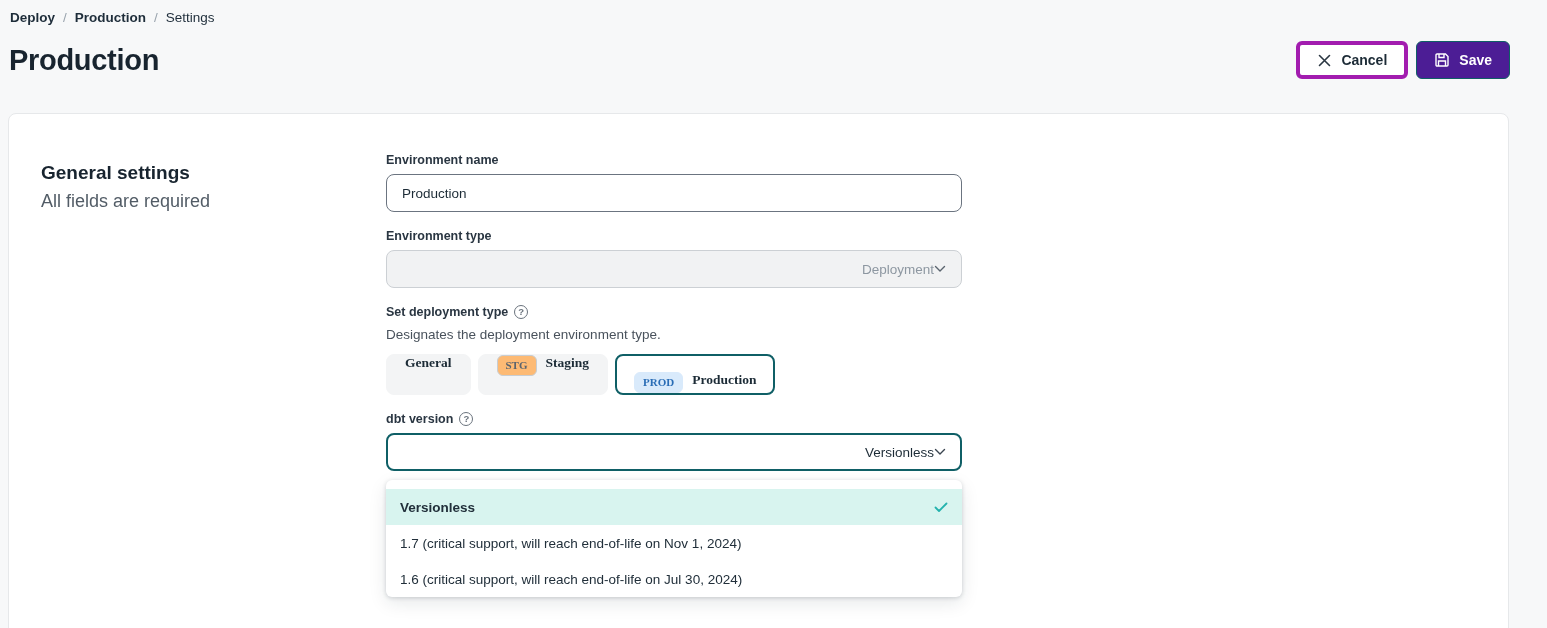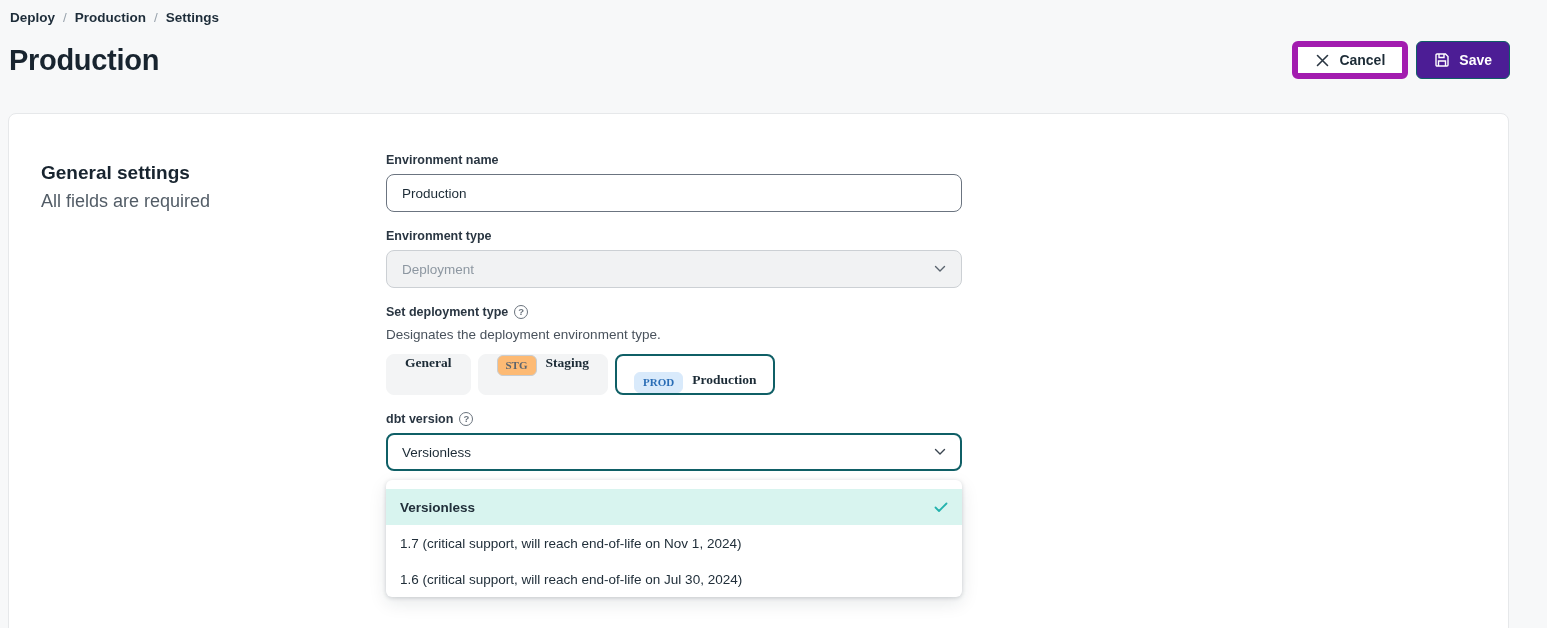--- a/index.html
+++ b/index.html
@@ -13,21 +13,21 @@
 
   
   .breadcrumb {
     padding: 10px 0 0 10px;
     font-size: 13.5px;
     display: flex;
     align-items: center;
     gap: 8px;
   }
   .crumb { font-weight: 600; color: #1e2d3a; cursor: pointer; }
-  .crumb.current { font-weight: 700; }
+  .crumb.current { font-weight: 400; }
   .crumb-sep { color: #9aa4ae; font-weight: 400; }
 
   
   .header-row {
     display: flex;
     justify-content: space-between;
     align-items: center;
     padding: 16px 37px 0 9px;
   }
   .page-title { font-size: 29px; font-weight: 700; color: #18242f; letter-spacing: -0.3px; }
@@ -37,21 +37,21 @@
     display: inline-flex;
     align-items: center;
     gap: 9px;
     padding: 0 17px;
     border-radius: 6px;
     font-size: 14px;
     font-weight: 600;
     cursor: pointer;
     font-family: inherit;
   }
-  .btn-secondary { background: #ffffff; border: 6px solid #a21caf; color: #1c2b36; }
+  .btn-secondary { background: #ffffff; border: 4px solid #a21caf; color: #1c2b36; }
   .btn-primary   { background: #4c1d95; border: 1px solid #0f5f66; color: #ffffff; }
   .btn svg { display: block; }
 
   
   .card {
     position: absolute;
     left: 8px;
     right: 38px;
     top: 113px;
     height: 620px;
@@ -103,21 +103,21 @@
 
   .select {
     margin-top: 7px;
     width: 100%;
     height: 38px;
     border-radius: 8px;
     padding: 0 15px;
     font-size: 13.5px;
     display: flex;
     align-items: center;
-    justify-content: space-between;
+    justify-content: flex-end;
     cursor: pointer;
     background: #ffffff;
   }
   .select.disabled {
     background: #f1f2f3;
     border: 1px solid #ccd0d4;
     color: #8d97a1;
     cursor: default;
   }
   .select.focused {

